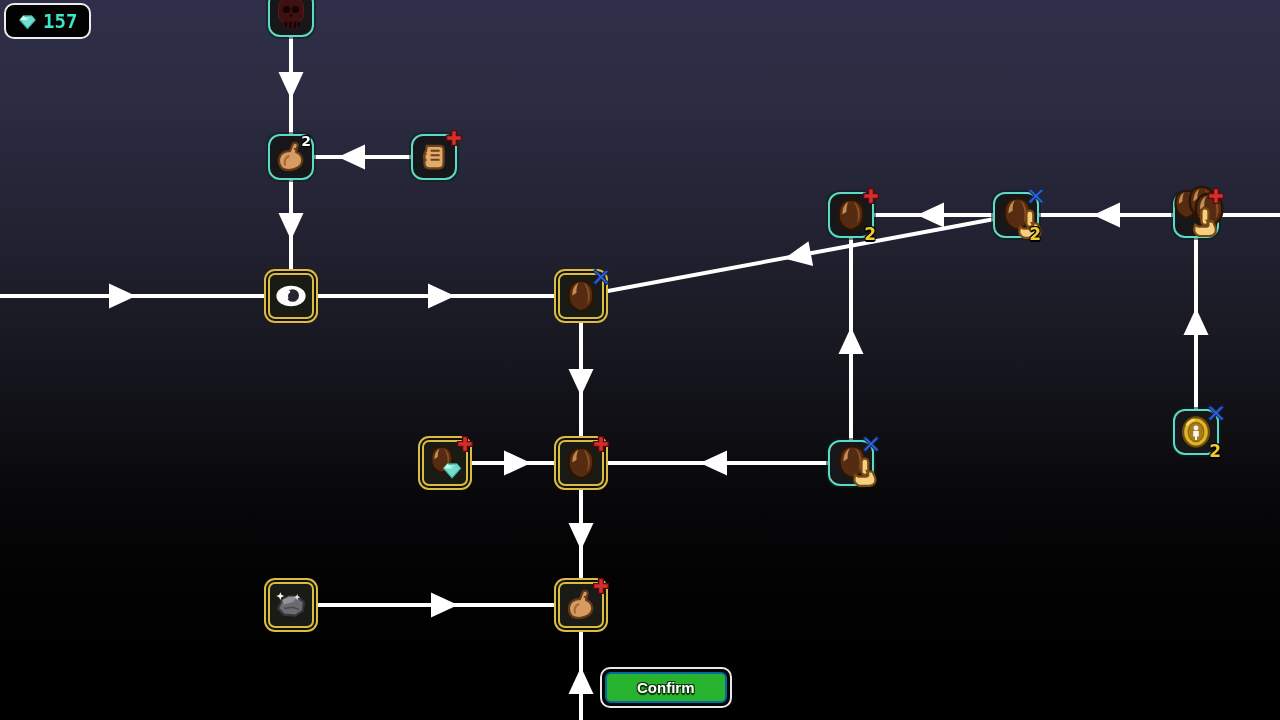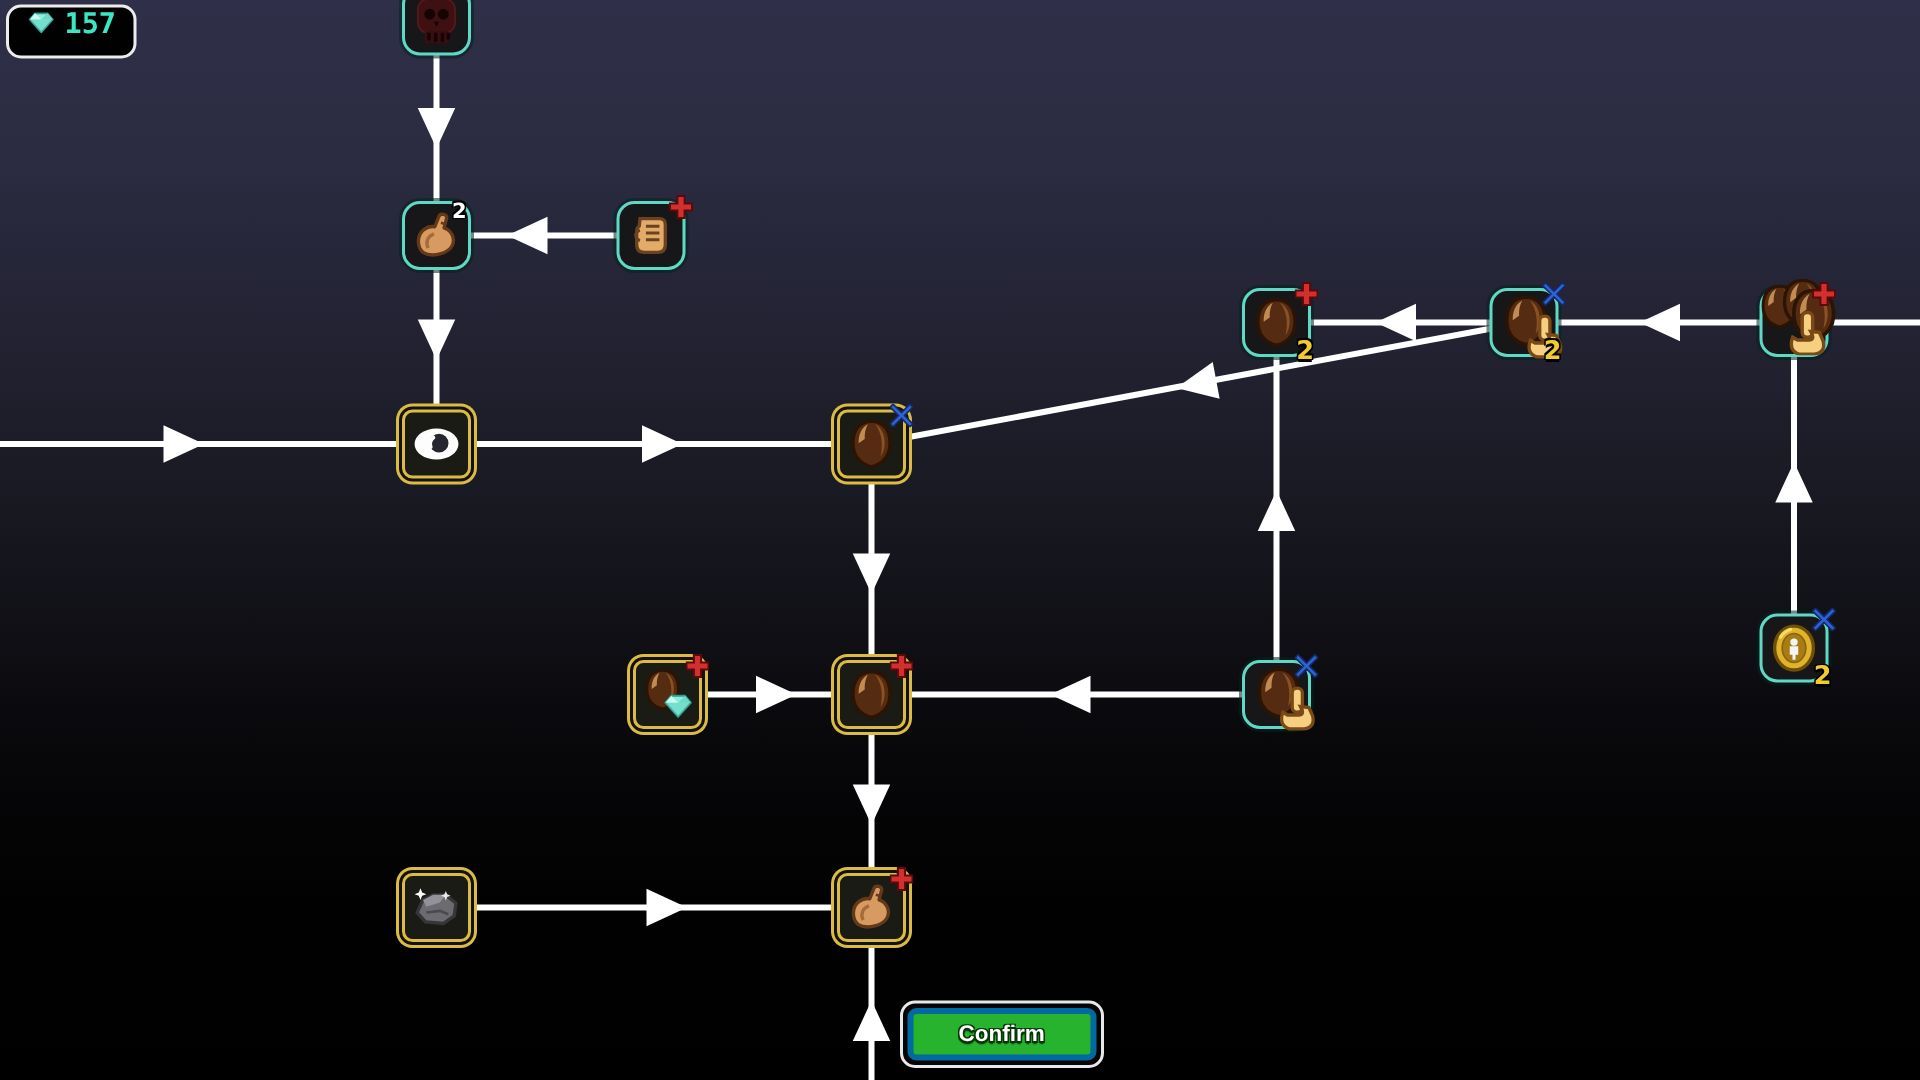--- a/index.html
+++ b/index.html
@@ -13,26 +13,26 @@
   .node.teal{border:2px solid #5fd9c5;border-radius:12px;box-shadow:0 0 0 2px rgba(8,34,30,.55)}
   .node.gold{border:2px solid #d9bb46;border-radius:7px;background:#1b1b16;box-shadow:0 0 0 2px #141207,0 0 0 4px #d9bb46}
   .icon{width:36px;height:36px;pointer-events:none}
   .icon-multi-hair{width:54px;height:52px;flex:none;margin:-10px -8px -2px -4px}
   .icon-hair-hand{width:44px;height:44px;flex:none;margin:-2px -8px -8px 0}
   .badge{position:absolute;width:16px;height:16px;top:-6px;right:-7px;pointer-events:none}
   .count{position:absolute;right:-4px;bottom:-8px;font-family:"DejaVu Sans",sans-serif;font-weight:700;font-size:17px;color:#f2cc2e;
     text-shadow:-1px -1px 0 #000,1px -1px 0 #000,-1px 1px 0 #000,1px 1px 0 #000,0 2px 0 #000;pointer-events:none}
   .sup{position:absolute;right:1px;top:-3px;font-family:"DejaVu Sans",sans-serif;font-weight:700;font-size:14px;color:#fff;
     text-shadow:-1px -1px 0 #000,1px -1px 0 #000,-1px 1px 0 #000,1px 1px 0 #000;pointer-events:none}
-  .hud{position:absolute;left:4px;top:3px;height:36px;display:flex;gap:6px;padding:0 12px;
+  .hud{position:absolute;left:4px;top:3px;height:36px;display:flex;align-items:center;gap:6px;padding:0 12px;
     background:#010101;border:2px solid #ececec;border-radius:10px;z-index:10}
   .hud-gem{width:19px;height:19px}
   .hud-num{font-family:"DejaVu Sans Mono",monospace;font-weight:700;font-size:19px;color:#3ce6c2;letter-spacing:0px}
   .confirm-outer{position:absolute;left:600px;top:667px;background:#050505;border:2px solid #e8e8e8;border-radius:10px;padding:3px;z-index:10}
-  .confirm{display:block;background:#27b32d;border:4px solid #0369a1;border-radius:6px;padding:5px 30px;color:#fff;
+  .confirm{display:block;background:#27b32d;border:2px solid #0369a1;border-radius:6px;padding:5px 30px;color:#fff;
     font-family:"Liberation Sans",sans-serif;font-weight:700;font-size:15px;cursor:pointer;
     text-shadow:-1px -1px 0 #093509,1px -1px 0 #093509,-1px 1px 0 #093509,1px 1px 0 #093509,0 2px 1px #072b07}
 </style>
 </head>
 <body>
 
 <svg width="0" height="0" style="position:absolute" aria-hidden="true">
   <defs>
     <g id="hair-shape">
       <path d="M16 2.5 C23.5 2.5 27 8 27 15.5 C27 23 23.5 27.5 16 29.5 C8.5 27.5 5 23 5 15.5 C5 8 8.5 2.5 16 2.5 Z" fill="#552c12" stroke="#2b1404" stroke-width="2" stroke-linejoin="round"></path>

